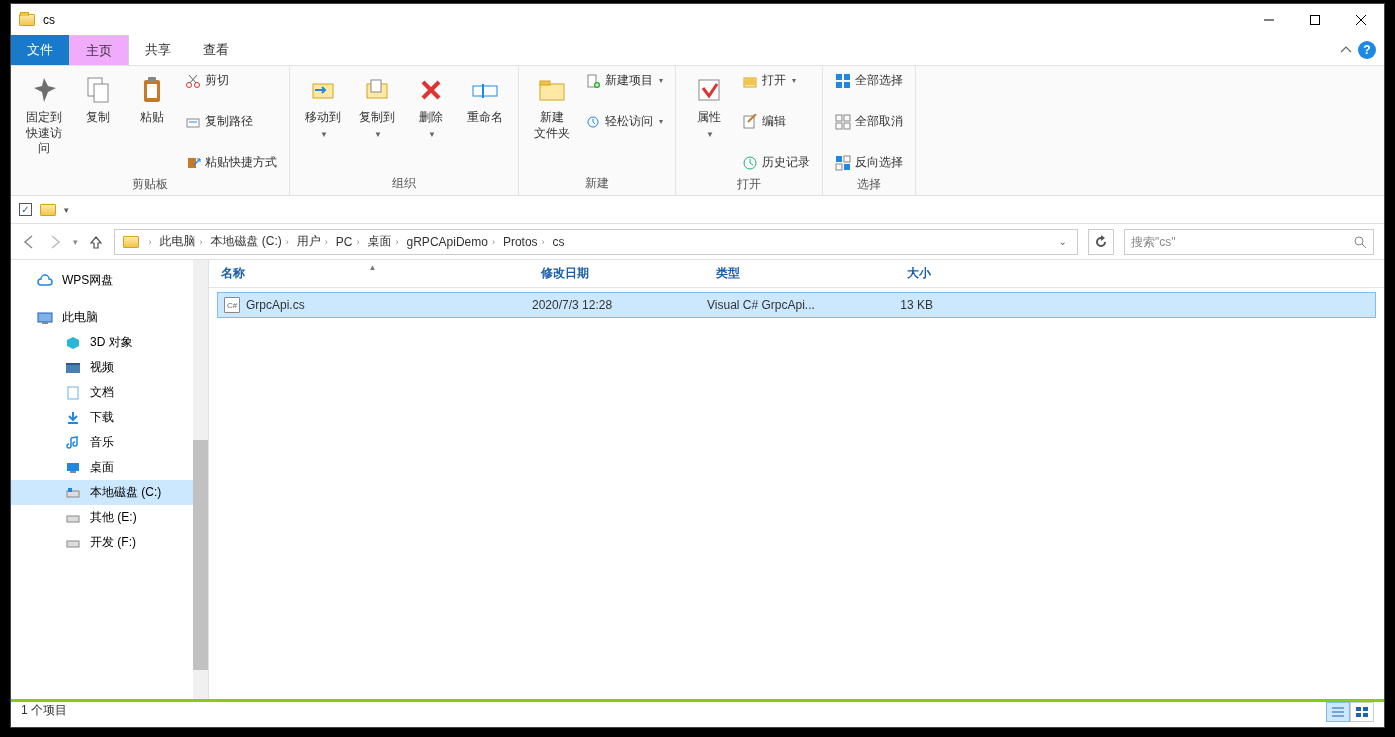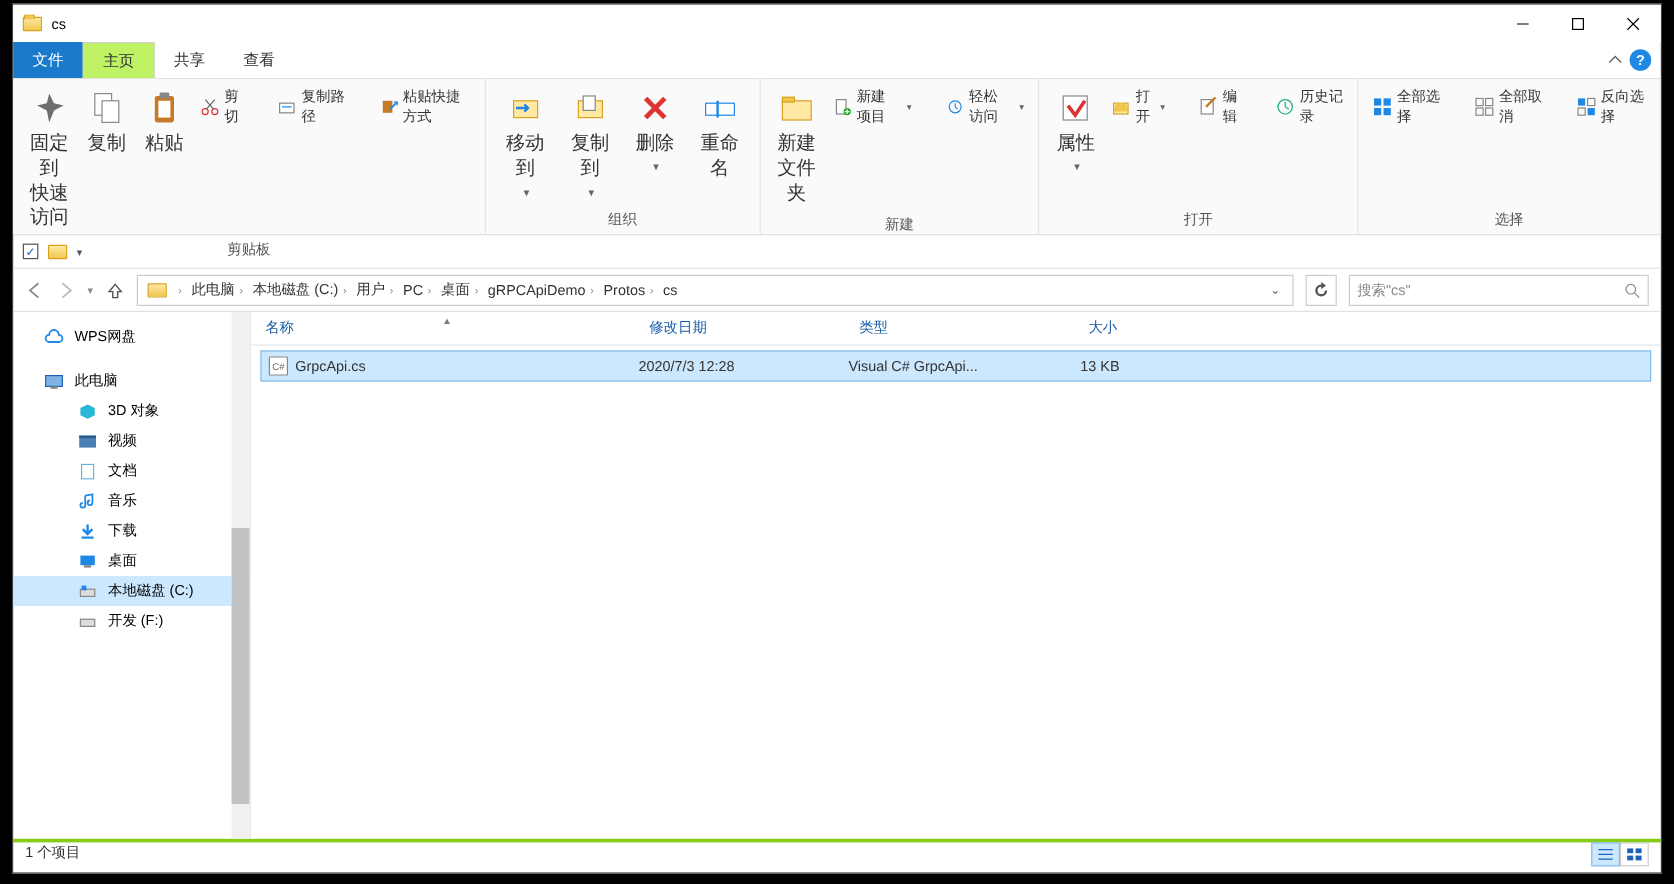--- a/index.html
+++ b/index.html
@@ -7,32 +7,32 @@
     .window { position: absolute; left: 10px; top: 3px; width: 1375px; height: 725px; background: #fff; display: flex; flex-direction: column; border: 1px solid #444; }
     .titlebar { height: 31px; background: #fff; display: flex; align-items: center; padding-left: 8px; }
     .titlebar .folder-icon { width: 16px; height: 12px; background: linear-gradient(#ffe9a5,#f0c64c); border: 1px solid #d6a31e; border-radius: 1px; margin-right: 8px; position: relative; }
     .titlebar .folder-icon::before { content: ""; position: absolute; top: -3px; left: 0; width: 7px; height: 3px; background: #f0c64c; border: 1px solid #d6a31e; border-bottom: none; border-radius: 1px 1px 0 0; }
     .titlebar .title { flex: 1; font-size: 12px; color: #000; }
     .win-controls { display: flex; }
     .win-btn { width: 46px; height: 31px; display: flex; align-items: center; justify-content: center; color: #000; }
     .tabbar { height: 31px; display: flex; align-items: stretch; border-bottom: 1px solid #e1e1e1; padding-right: 8px; }
     .tabbar .tab { padding: 0 16px; display: flex; align-items: center; font-size: 13px; color: #333; }
     .tabbar .tab.file { background: #1979ca; color: #fff; }
-    .tabbar .tab.active { background: #bef264; border: 1px solid #d0d0d0; border-bottom: none; font-family: Liberation Serif, serif; }
+    .tabbar .tab.active { background: #f0abfc; border: 1px solid #d0d0d0; border-bottom: none; font-family: Liberation Serif, serif; }
     .tabbar .spacer { flex: 1; }
     .tabbar .collapse-icon { display: flex; align-items: center; padding: 0 6px; color: #666; }
     .tabbar .help-icon { width: 18px; height: 18px; border-radius: 50%; background: #1e88e5; color: #fff; display: flex; align-items: center; justify-content: center; font-weight: bold; align-self: center; }
     .ribbon { height: 130px; background: #fafafa; border-bottom: 1px solid #e1e1e1; display: flex; }
     .ribbon-group { display: flex; flex-direction: column; border-right: 1px solid #e5e5e5; padding: 4px 8px 0; }
     .ribbon-group .group-body { flex: 1; display: flex; align-items: flex-start; gap: 4px; }
     .ribbon-group .group-label { text-align: center; font-size: 12px; color: #555; padding: 3px 0; }
     .rbtn-lg { display: flex; flex-direction: column; align-items: center; width: 50px; padding: 4px 2px; text-align: center; color: #333; gap: 4px; }
     .rbtn-lg .icon { width: 32px; height: 32px; }
-    .rbtn-lg .lbl { font-size: 16px; line-height: 1.3; }
-    .rbtn-col { display: flex; flex-direction: row; gap: 20px; }
+    .rbtn-lg .lbl { font-size: 12px; line-height: 1.3; }
+    .rbtn-col { display: flex; flex-direction: column; gap: 20px; }
     .rbtn-sm { display: flex; align-items: center; gap: 4px; padding: 2px 4px; color: #333; font-size: 12px; }
     .rbtn-sm .icon { width: 16px; height: 16px; }
     .drop-arrow { font-size: 8px; color: #666; margin-left: 2px; }
     .quickbar { height: 28px; border-bottom: 1px solid #e1e1e1; display: flex; align-items: center; padding-left: 8px; gap: 8px; }
     .quickbar .chk { width: 13px; height: 13px; border: 1px solid #555; display: inline-flex; align-items: center; justify-content: center; color: #1e62b6; font-size: 10px; }
     .quickbar .mini-folder { width: 16px; height: 12px; background: linear-gradient(#ffe9a5,#f0c64c); border: 1px solid #d6a31e; border-radius: 1px; }
     .quickbar .qdrop { font-size: 9px; color: #555; }
     .navbar { height: 36px; border-bottom: 1px solid #e1e1e1; display: flex; align-items: center; padding: 0 10px; gap: 10px; }
     .nav-btn { color: #888; font-size: 14px; }
     .addrbar { flex: 1; height: 26px; border: 1px solid #ccc; display: flex; align-items: center; padding: 0 4px; background: #fff; }
@@ -49,21 +49,21 @@
     .sidebar { width: 198px; border-right: 1px solid #e1e1e1; position: relative; overflow: hidden; }
     .sidebar-scroll { width: 15px; position: absolute; right: 0; top: 0; bottom: 0; background: #f0f0f0; }
     .sidebar-thumb { width: 15px; background: #c1c1c1; position: absolute; right: 0; top: 180px; height: 230px; }
     .tree { padding: 8px 0; }
     .tree-item { display: flex; align-items: center; padding: 4px 0 4px 53px; gap: 8px; color: #000; font-size: 13px; }
     .tree-item.root { padding-left: 25px; font-size: 14px; }
     .tree-item.selected { background: #cce8ff; }
     .tree-item .ticon { width: 18px; height: 14px; display: inline-flex; align-items: center; justify-content: center; }
     .content { flex: 1; display: flex; flex-direction: column; }
     .cols { display: flex; border-bottom: 1px solid #e5e5e5; height: 28px; align-items: center; color: #1a5da8; font-size: 12px; }
-    .col { padding: 0 12px; border-right: 1px solid transparent; }
+    .col { padding: 0 12px; border-right: 1px solid transparent; font-weight: bold; }
     .col-name { width: 320px; position: relative; }
     .col-name .sort { position: absolute; left: 50%; top: -2px; font-size: 8px; color: #777; }
     .col-date { width: 175px; }
     .col-type { width: 150px; }
     .col-size { width: 90px; text-align: right; }
     .filelist { flex: 1; padding: 4px 8px; }
     .file-row { display: flex; align-items: center; height: 26px; border: 1px solid #83bcec; background: #cce8ff; font-size: 13px; color: #333; }
     .file-row .fname { width: 314px; display: flex; align-items: center; gap: 6px; padding-left: 6px; }
     .file-row .fdate { width: 175px; }
     .file-row .ftype { width: 150px; }
@@ -477,51 +477,59 @@
           <span class="ticon">
               <svg width="16" height="14">
                 <rect x="3" y="1" width="10" height="12" fill="#fff" stroke="#6ab3e2"></rect>
               </svg>
             </span>
           <span>文档</span>
         </div>
         <div class="tree-item">
           <span class="ticon">
               <svg width="16" height="14">
-                <path d="M6 2 L6 10 A2 2 0 1 1 4 8 M6 2 L12 1 L12 8 A2 2 0 1 1 10 6" fill="none" stroke="#1e88e5" stroke-width="1.5"></path>
-              </svg>
-            </span>
-          <span>音乐</span>
-        </div>
-        <div class="tree-item">
-          <span class="ticon">
-              <svg width="16" height="14">
                 <path d="M8 1 L8 8 M4 5 L8 9 L12 5" fill="none" stroke="#1e88e5" stroke-width="2"></path>
                 <line x1="3" y1="12" x2="13" y2="12" stroke="#1e88e5" stroke-width="2"></line>
               </svg>
             </span>
           <span>下载</span>
         </div>
         <div class="tree-item">
           <span class="ticon">
               <svg width="16" height="14">
+                <path d="M6 2 L6 10 A2 2 0 1 1 4 8 M6 2 L12 1 L12 8 A2 2 0 1 1 10 6" fill="none" stroke="#1e88e5" stroke-width="1.5"></path>
+              </svg>
+            </span>
+          <span>音乐</span>
+        </div>
+        <div class="tree-item">
+          <span class="ticon">
+              <svg width="16" height="14">
                 <rect x="2" y="2" width="12" height="8" fill="#1e88e5"></rect>
                 <rect x="5" y="10" width="6" height="2" fill="#888"></rect>
               </svg>
             </span>
           <span>桌面</span>
         </div>
         <div class="tree-item selected">
           <span class="ticon">
               <svg width="16" height="14">
                 <rect x="2" y="5" width="12" height="6" fill="#ddd" stroke="#888"></rect>
                 <rect x="3" y="2" width="4" height="4" fill="#1e88e5"></rect>
               </svg>
             </span>
           <span>本地磁盘 (C:)</span>
+        </div>
+        <div class="tree-item">
+          <span class="ticon">
+              <svg width="16" height="14">
+                <rect x="2" y="5" width="12" height="6" fill="#ddd" stroke="#888"></rect>
+              </svg>
+            </span>
+          <span>其他 (E:)</span>
         </div>
         <div class="tree-item">
           <span class="ticon">
               <svg width="16" height="14">
                 <rect x="2" y="5" width="12" height="6" fill="#ddd" stroke="#888"></rect>
               </svg>
             </span>
           <span>开发 (F:)</span>
         </div>
       </div>

